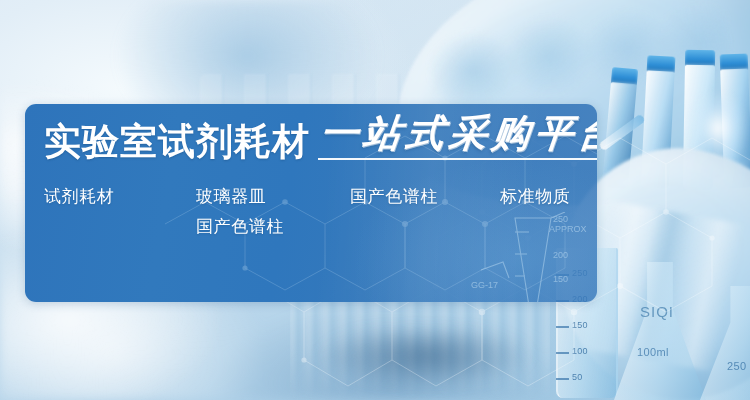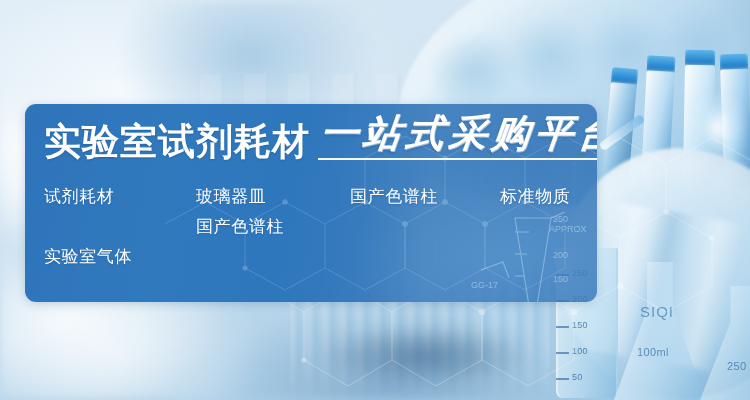--- a/index.html
+++ b/index.html
@@ -505,19 +505,16 @@
         <span class="cat c1">试剂耗材</span>
         <span class="cat c2">玻璃器皿</span>
         <span class="cat c3">国产色谱柱</span>
         <span class="cat c4">标准物质</span>
       </div>
 
       <div class="cat-row">
         <span class="cat c2">国产色谱柱</span>
       </div>
 
-      <div class="cat-row">
-        <span class="cat c1">实验室气体</span>
-      </div>
 
     </div>
   </div>
 </div>
 
 </body></html>

